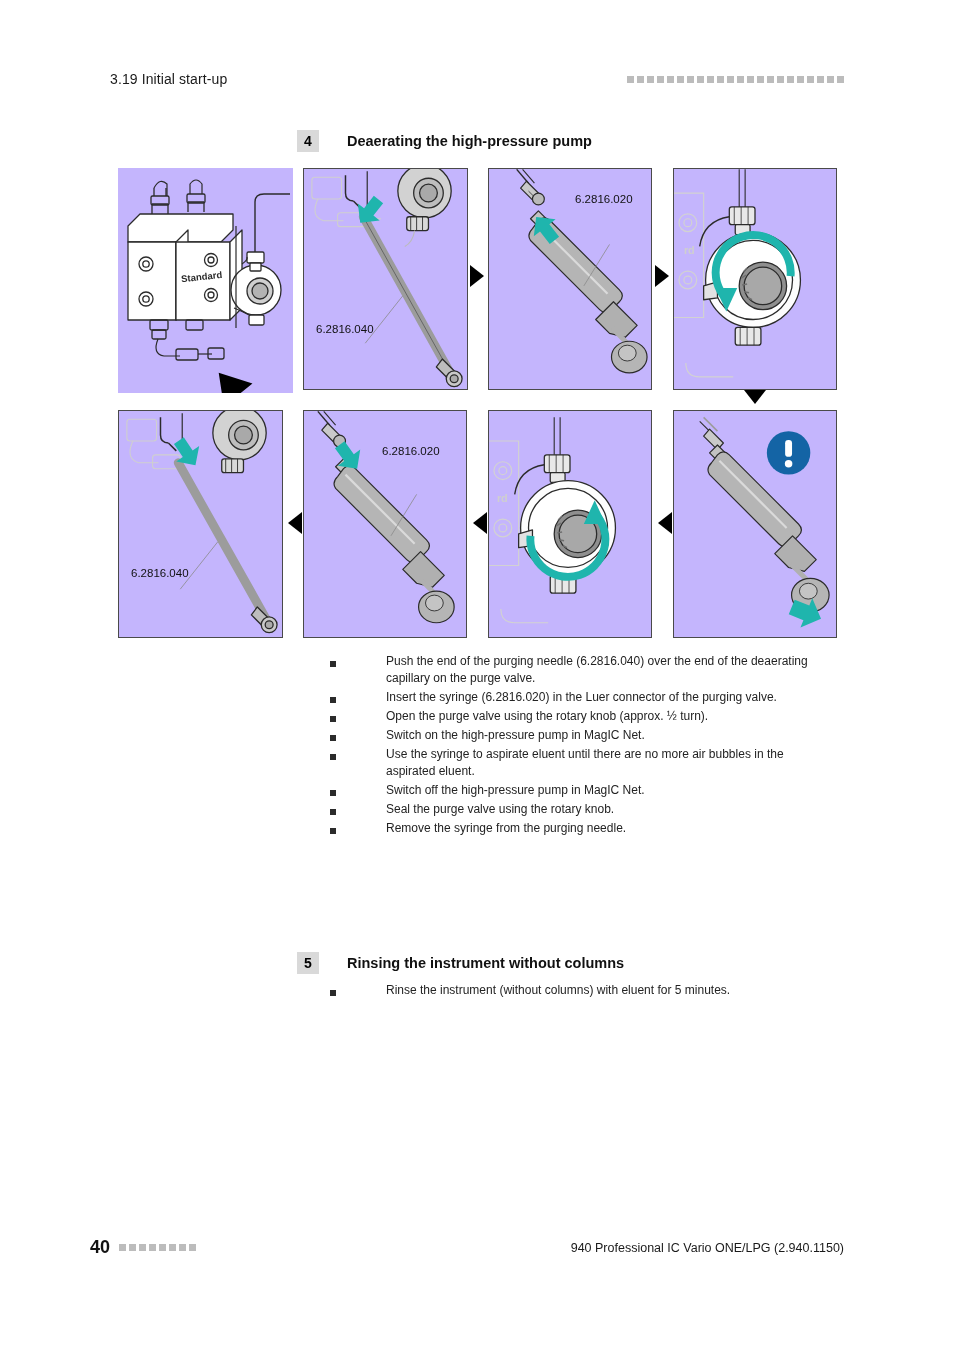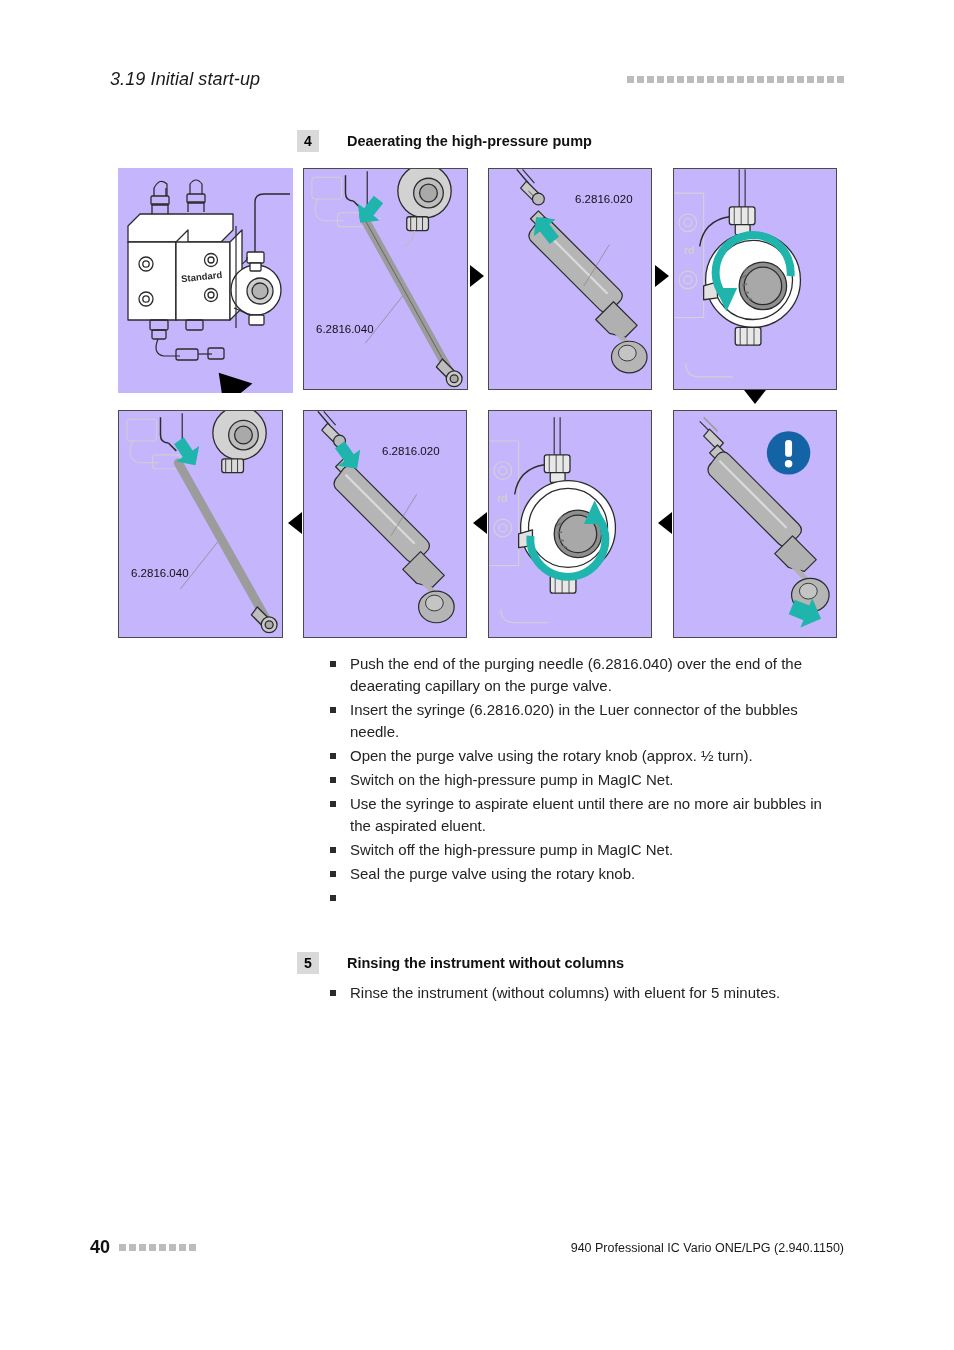--- a/index.html
+++ b/index.html
@@ -21,24 +21,23 @@
     position: absolute;
     top: 68px;
     left: 110px;
     right: 110px;
     height: 22px;
     display: flex;
     align-items: center;
     justify-content: space-between;
   }
   .header-title {
-    font-size: 18px;
+    font-size: 14px;
     color: #1a1a1a;
     letter-spacing: 0.1px;
-    font-style: italic;
   }
   .square-run {
     display: flex;
     gap: 3px;
     align-items: center;
   }
   .square-run i {
     display: block;
     width: 7px;
     height: 7px;
@@ -129,23 +128,24 @@
   }
   .bullet-mark {
     flex: 0 0 auto;
     width: 6px;
     height: 6px;
     background: #2b2b2b;
     margin-top: 8px;
     margin-right: 14px;
   }
   .bullet-text {
-    font-size: 15px;
-    line-height: 22px;
+    font-size: 12px;
+    line-height: 17px;
     color: #232323;
+    margin-left: 36px;
   }
 
   #bullets-step4 { top: 653px; }
   #bullets-step5 { top: 982px; }
 
   
   .page-footer {
     position: absolute;
     bottom: 92px;
     left: 90px;
@@ -508,21 +508,21 @@
 
 </div>
 
 <div class="bullet-list" id="bullets-step4">
     <div class="bullet-row">
       <span class="bullet-mark"></span>
       <span class="bullet-text">Push the end of the purging needle (6.2816.040) over the end of the deaerating capillary on the purge valve.</span>
     </div>
     <div class="bullet-row">
       <span class="bullet-mark"></span>
-      <span class="bullet-text">Insert the syringe (6.2816.020) in the Luer connector of the bubbles needle.</span>
+      <span class="bullet-text">Insert the syringe (6.2816.020) in the Luer connector of the purging valve.</span>
     </div>
     <div class="bullet-row">
       <span class="bullet-mark"></span>
       <span class="bullet-text">Open the purge valve using the rotary knob (approx. ½ turn).</span>
     </div>
     <div class="bullet-row">
       <span class="bullet-mark"></span>
       <span class="bullet-text">Switch on the high-pressure pump in MagIC Net.</span>
     </div>
     <div class="bullet-row">
@@ -532,20 +532,21 @@
     <div class="bullet-row">
       <span class="bullet-mark"></span>
       <span class="bullet-text">Switch off the high-pressure pump in MagIC Net.</span>
     </div>
     <div class="bullet-row">
       <span class="bullet-mark"></span>
       <span class="bullet-text">Seal the purge valve using the rotary knob.</span>
     </div>
     <div class="bullet-row">
       <span class="bullet-mark"></span>
+      <span class="bullet-text">Remove the syringe from the purging needle.</span>
     </div>
   </div>
 
 <div class="step-heading" id="step5-heading">
   <div class="step-num">5</div>
   <div class="step-title">Rinsing the instrument without columns</div>
 </div>
 
 <div class="bullet-list" id="bullets-step5">
     <div class="bullet-row">

